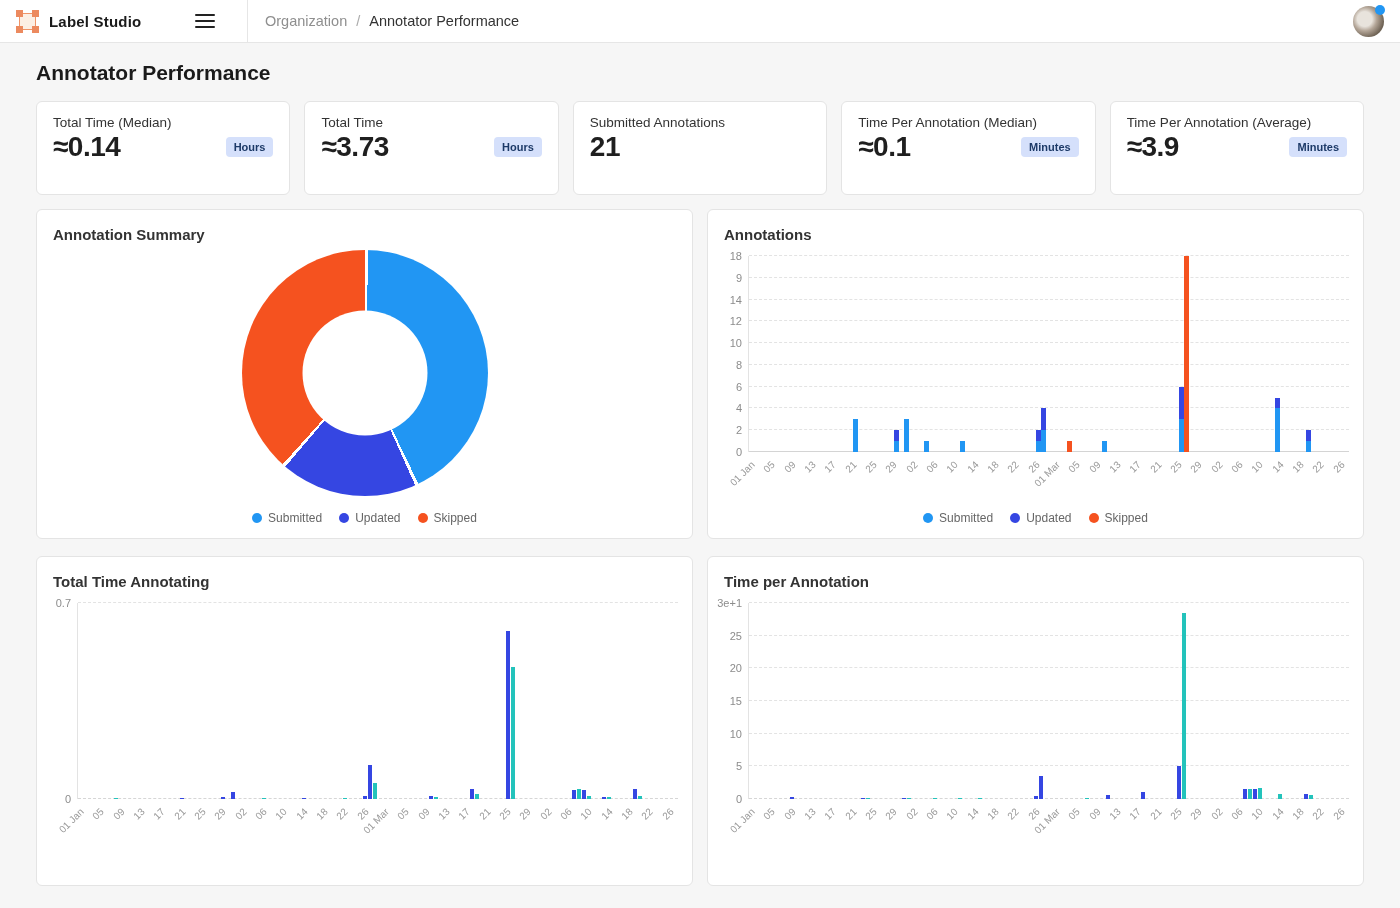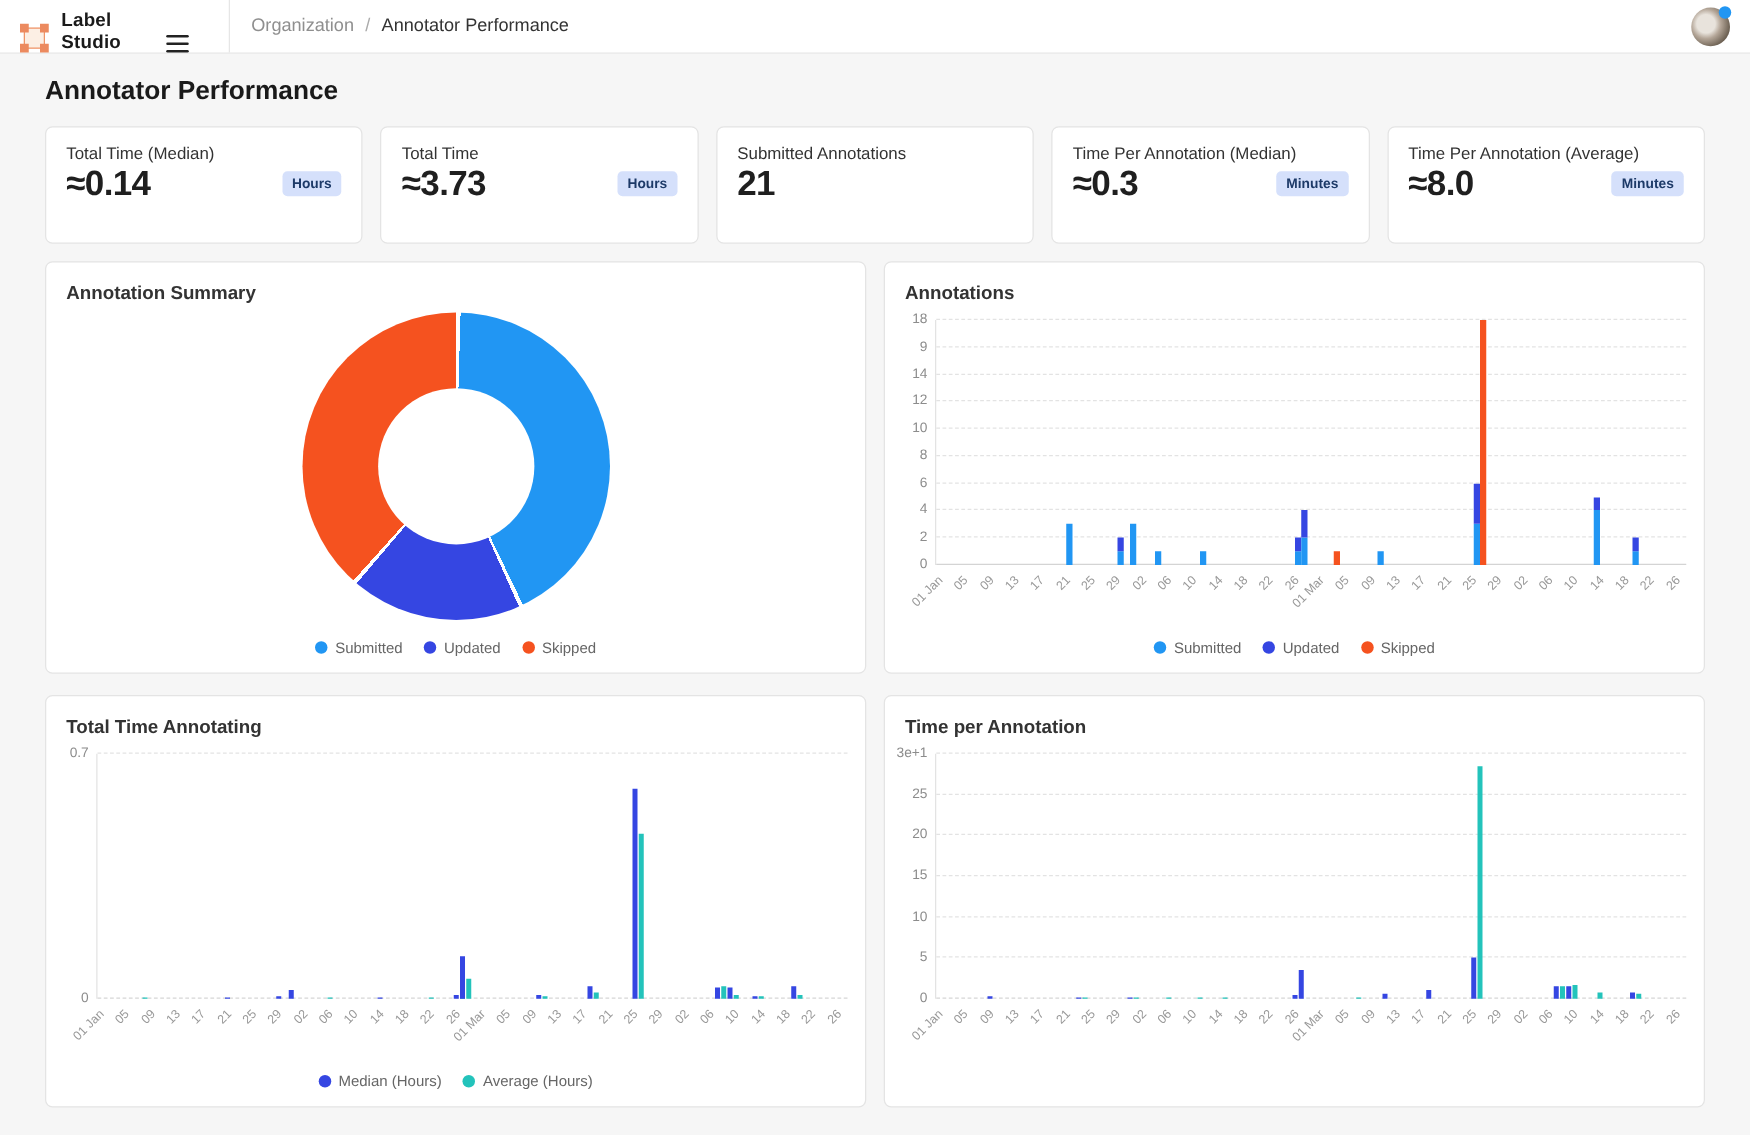--- a/index.html
+++ b/index.html
@@ -1,21 +1,21 @@
 <!DOCTYPE html>
 <html><head>
 <meta charset="utf-8">
 <style>
   * { margin:0; padding:0; box-sizing:border-box; }
   html,body { width:1400px; height:908px; overflow:hidden; }
   body { font-family:"Liberation Sans", sans-serif; background:#f6f6f6; color:#333; }
 
   
   .topbar { height:43px; background:#fff; border-bottom:1px solid #e6e6e6; display:flex; align-items:center; }
-  .brand-area { width:184px; height:100%; display:flex; align-items:flex-end; padding:0 32px 0 16px; border-right:1px solid #e6e6e6; }
+  .brand-area { width:248px; height:100%; display:flex; align-items:center; padding:0 32px 0 16px; border-right:1px solid #e6e6e6; }
   .ls-logo { position:relative; width:23px; height:23px; flex:0 0 auto; }
   .ls-logo .inner { position:absolute; inset:3px; background:#fcefe4; border:1.5px solid #ef9468; }
   .ls-logo i { position:absolute; width:7px; height:7px; background:#ec8a5f; }
   .ls-logo i:nth-child(2){ left:0; top:0; } .ls-logo i:nth-child(3){ right:0; top:0; }
   .ls-logo i:nth-child(4){ left:0; bottom:0; } .ls-logo i:nth-child(5){ right:0; bottom:0; }
   .brand-name { font-size:15px; font-weight:700; color:#1a1a1a; margin-left:10px; letter-spacing:.2px; }
   .burger { margin-left:auto; width:20px; height:14px; display:flex; flex-direction:column; justify-content:space-between; cursor:pointer; }
   .burger i { display:block; height:2px; background:#222; border-radius:1px; }
   .breadcrumb { margin-left:17px; font-size:14.5px; display:flex; align-items:center; gap:9px; }
   .bc-parent { color:#8f8f8f; cursor:pointer; }
@@ -106,28 +106,28 @@
       </div>
       <div class="stat-card">
         <div class="stat-label">Submitted Annotations</div>
         <div class="stat-value-row">
           <div class="stat-value">21</div>
         </div>
       </div>
       <div class="stat-card">
         <div class="stat-label">Time Per Annotation (Median)</div>
         <div class="stat-value-row">
-          <div class="stat-value">≈0.3</div>
+          <div class="stat-value">≈0.1</div>
           <div class="stat-unit">Minutes</div>
         </div>
       </div>
       <div class="stat-card">
         <div class="stat-label">Time Per Annotation (Average)</div>
         <div class="stat-value-row">
-          <div class="stat-value">≈8.0</div>
+          <div class="stat-value">≈3.9</div>
           <div class="stat-unit">Minutes</div>
         </div>
       </div>
     </div>
   <div class="grid">
       <div class="chart-card">
         <div class="chart-title">Annotation Summary</div>
         <div class="donut" style="background: conic-gradient(rgb(255, 255, 255) 0%, rgb(255, 255, 255) 0.45%, rgb(33, 150, 243) 0.45%, rgb(33, 150, 243) 42.8571%, rgb(255, 255, 255) 42.8571%, rgb(255, 255, 255) 43.3071%, rgb(53, 70, 226) 43.3071%, rgb(53, 70, 226) 61.2245%, rgb(255, 255, 255) 61.2245%, rgb(255, 255, 255) 61.6745%, rgb(245, 82, 31) 61.6745%, rgb(245, 82, 31) 100%);">
           <div class="hole"></div>
         </div>
@@ -290,30 +290,20 @@
           <div class="bar" style="left: calc(72.0339% + 0.5px); width: 4px; bottom: 0px; height: 131.6px; background: rgb(35, 195, 187);"></div>
           <div class="bar" style="left: calc(83.0508% - 4.5px); width: 4px; bottom: 0px; height: 8.96px; background: rgb(53, 70, 226);"></div>
           <div class="bar" style="left: calc(83.0508% + 0.5px); width: 4px; bottom: 0px; height: 9.52px; background: rgb(35, 195, 187);"></div>
           <div class="bar" style="left: calc(84.7458% - 4.5px); width: 4px; bottom: 0px; height: 8.96px; background: rgb(53, 70, 226);"></div>
           <div class="bar" style="left: calc(84.7458% + 0.5px); width: 4px; bottom: 0px; height: 2.8px; background: rgb(35, 195, 187);"></div>
           <div class="bar" style="left: calc(88.1356% - 4.5px); width: 4px; bottom: 0px; height: 2.24px; background: rgb(53, 70, 226);"></div>
           <div class="bar" style="left: calc(88.1356% + 0.5px); width: 4px; bottom: 0px; height: 2.24px; background: rgb(35, 195, 187);"></div>
           <div class="bar" style="left: calc(93.2203% - 4.5px); width: 4px; bottom: 0px; height: 9.8px; background: rgb(53, 70, 226);"></div>
           <div class="bar" style="left: calc(93.2203% + 0.5px); width: 4px; bottom: 0px; height: 3.36px; background: rgb(35, 195, 187);"></div>
         </div>
-        <div class="legend">
-          <div class="legend-item">
-            <div class="legend-dot" style="background: rgb(53, 70, 226);"></div>
-            <div class="legend-label">Median (Hours)</div>
-          </div>
-          <div class="legend-item">
-            <div class="legend-dot" style="background: rgb(35, 195, 187);"></div>
-            <div class="legend-label">Average (Hours)</div>
-          </div>
-        </div>
       </div>
       <div class="chart-card">
         <div class="chart-title">Time per Annotation</div>
         <div class="plot">
           <div class="grid-line base dash" style="bottom: 0px;"></div>
           <div class="ylab" style="bottom: 0px;">0</div>
           <div class="grid-line dash" style="bottom: 32.6667px;"></div>
           <div class="ylab" style="bottom: 32.6667px;">5</div>
           <div class="grid-line dash" style="bottom: 65.3333px;"></div>
           <div class="ylab" style="bottom: 65.3333px;">10</div>

